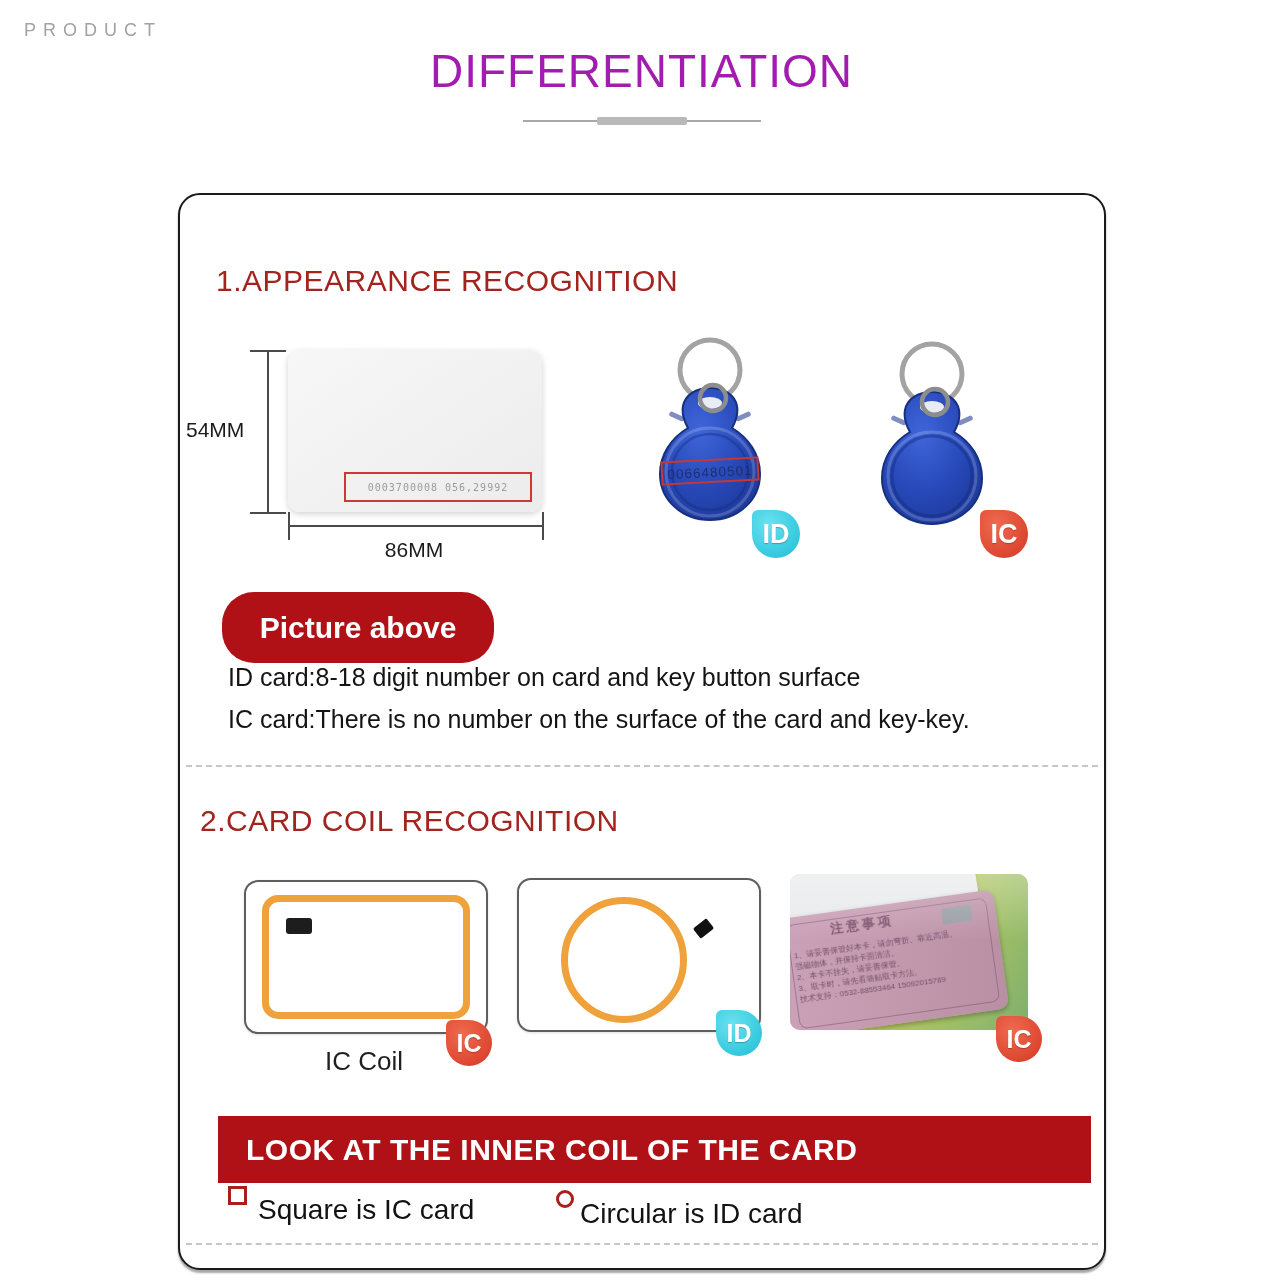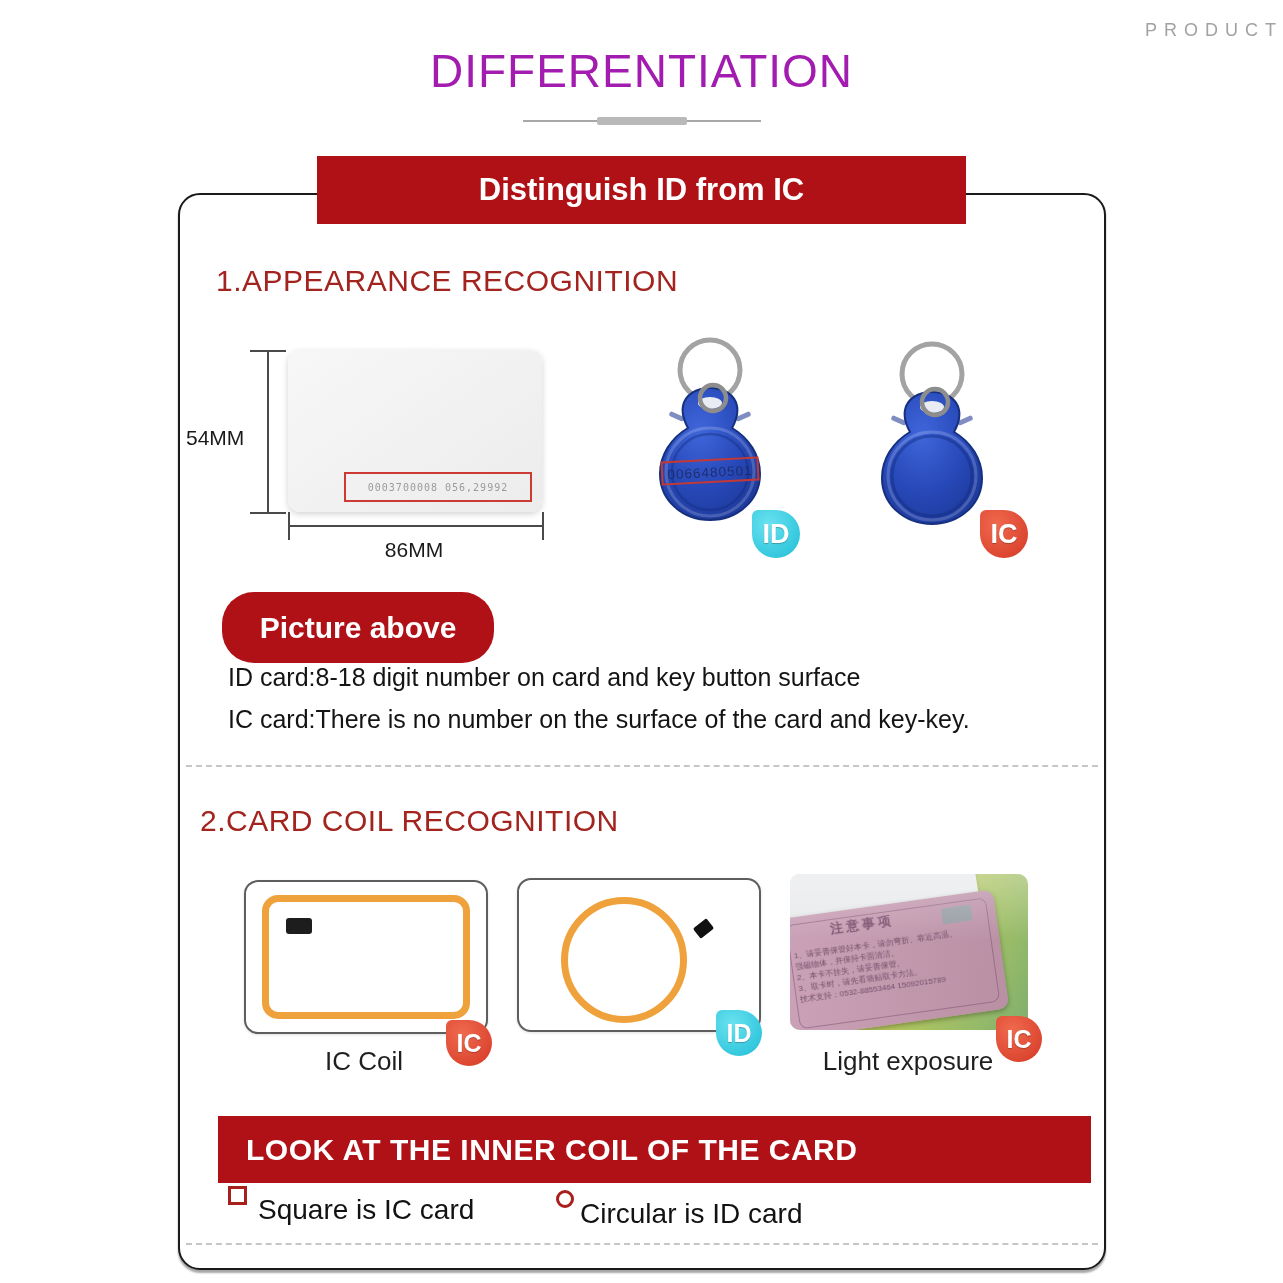--- a/index.html
+++ b/index.html
@@ -1,22 +1,22 @@
 <!DOCTYPE html>
 <html><head>
 <meta charset="utf-8">
 <style>
   html,body{margin:0;padding:0;background:#fff;}
   .page{position:relative;width:1283px;height:1283px;background:#ffffff;
         font-family:"Liberation Sans",sans-serif;overflow:hidden;color:#111;}
   .abs{position:absolute;}
 
   
-  .kicker{top:20px;left:0;right:0;text-align:right;font-size:18px;color:#a2a2a2;
-          letter-spacing:7px;font-weight:400;}
+  .kicker{top:20px;left:0;right:0;text-align:left;font-size:18px;color:#a2a2a2;
+          letter-spacing:7px;font-weight:400;padding-left:24px;}
   .main-title{top:44px;left:0;right:0;text-align:center;font-size:46px;font-weight:normal;
               color:#a21caf;letter-spacing:1px;}
   .title-divider{top:117px;left:50%;transform:translateX(-50%);width:238px;height:8px;}
   .title-divider .line{position:absolute;top:3px;left:0;right:0;height:2px;background:#a8a8a8;}
   .title-divider .bar{position:absolute;top:0;left:74px;width:90px;height:8px;background:#b9b9b9;border-radius:2px;}
 
   
   .main-box{left:178px;top:193px;width:924px;height:1073px;border:2px solid #1a1a1a;
             border-radius:22px;background:#fff;box-shadow:0 3px 2px rgba(0,0,0,.35);}
   .banner{background:#b01116;color:#fff;font-weight:bold;display:flex;align-items:center;}
@@ -28,21 +28,21 @@
   
   .id-card{left:288px;top:350px;width:254px;height:162px;border-radius:12px;
            background:linear-gradient(145deg,#f7f7f7 0%,#ececec 100%);
            box-shadow:0 2px 6px rgba(0,0,0,.18);}
   .card-number-box{position:absolute;left:56px;top:122px;width:184px;height:26px;
            border:2px solid #cd3a34;display:flex;align-items:center;justify-content:center;
            font-family:"DejaVu Sans Mono",monospace;font-size:10px;color:#9b9b9b;letter-spacing:1px;}
   .vdim{left:250px;top:350px;width:36px;height:160px;border-top:2px solid #4a4a4a;border-bottom:2px solid #4a4a4a;
         background:linear-gradient(to right,transparent 47%,#4a4a4a 47%,#4a4a4a 53%,transparent 53%);}
   .dim-label{font-size:21px;color:#1a1a1a;}
-  .dim-54{left:186px;top:418px;width:60px;margin-top:8px;}
+  .dim-54{left:186px;top:418px;width:60px;}
   .hdim{left:288px;top:512px;width:252px;height:28px;border-left:2px solid #4a4a4a;border-right:2px solid #4a4a4a;
         background:linear-gradient(to bottom,transparent 46%,#4a4a4a 46%,#4a4a4a 54%,transparent 54%);}
   .dim-86{left:288px;top:538px;width:252px;text-align:center;}
 
   
   .fob-svg{overflow:visible;}
 
   
   .badge{display:flex;align-items:center;justify-content:center;font-weight:bold;color:#fff;
          border-radius:6px 50% 50% 50%;text-shadow:0 1px 1px rgba(0,0,0,.25);}
@@ -102,21 +102,20 @@
 
   <div class="abs kicker">PRODUCT</div>
   <div class="abs main-title">DIFFERENTIATION</div>
   <div class="abs title-divider">
     <div class="line"></div>
     <div class="bar"></div>
   </div>
 
   <div class="abs main-box"></div>
 
-  <div class="abs banner banner-distinguish">Distinguish ID from IC</div>
 
   <div class="abs section-heading" style="left:216px;top:264px;">1.APPEARANCE RECOGNITION</div>
 
   <div class="abs id-card">
     <div class="card-number-box">0003700008 056,29992</div>
   </div>
 
   <div class="abs vdim"></div>
   <div class="abs dim-label dim-54">54MM</div>
   <div class="abs hdim"></div>
@@ -197,21 +196,20 @@
         <div>1、请妥善保管好本卡，请勿弯折、靠近高温、</div>
         <div>强磁物体，并保持卡面清洁。</div>
         <div>2、本卡不挂失，请妥善保管。</div>
         <div>3、取卡时，请先看墙贴取卡方法。</div>
         <div>技术支持：0532-88553464  15092015789</div>
       </div>
     </div>
     <div class="photo-glare"></div>
   </div>
   <div class="abs badge badge-ic badge-md" style="left:996px;top:1016px;">IC</div>
-  <div class="abs img-label" style="left:776px;top:1046px;width:264px;">Light exposure</div>
 
   <div class="abs banner banner-innercoil">LOOK AT THE INNER COIL OF THE CARD</div>
 
   <div class="abs bullet-square"></div>
   <div class="abs legend-text legend-1">Square is IC card</div>
   <div class="abs bullet-circle"></div>
   <div class="abs legend-text legend-2">Circular is ID card</div>
 
   <div class="abs dashed dashed-2"></div>
 

